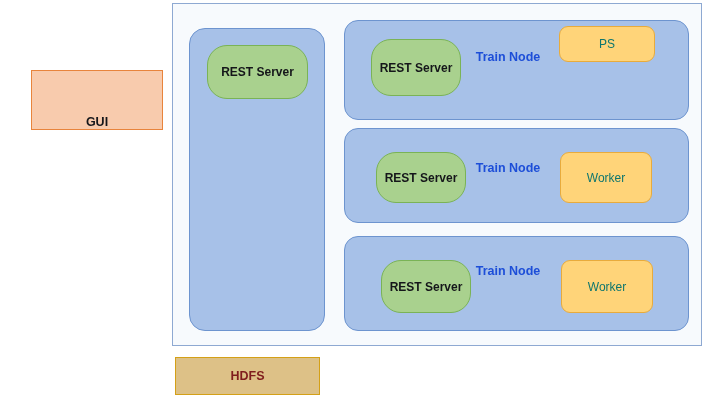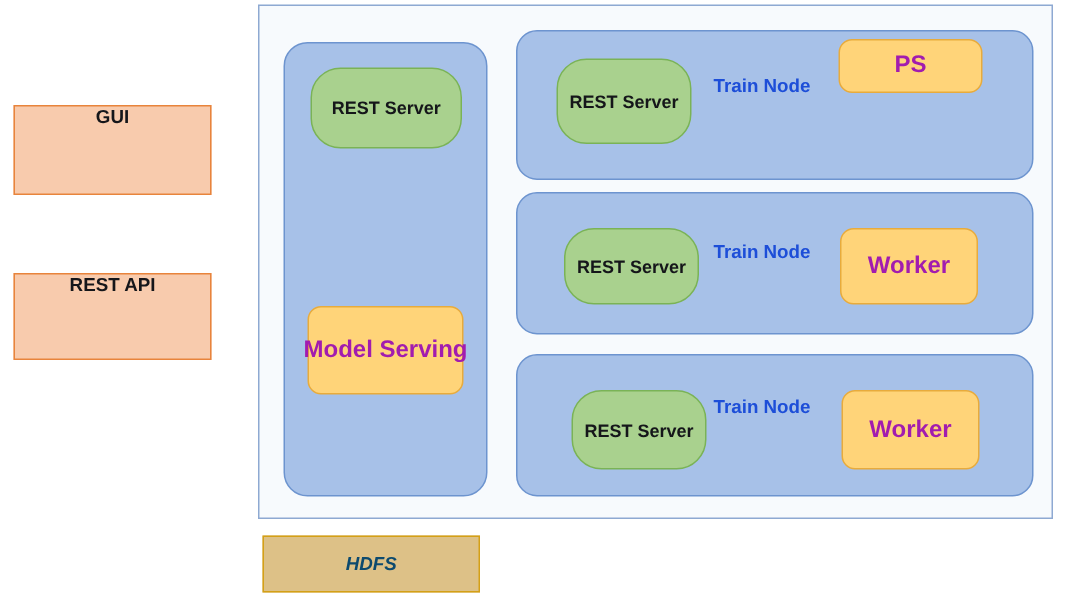--- a/index.html
+++ b/index.html
@@ -15,22 +15,23 @@
     font-family: "Liberation Sans", sans-serif;
     overflow: hidden;
   }
 
   
   .salmon-box {
     position: absolute;
     background: #f8cbad;
     border: 1.4px solid #e8843c;
     display: flex;
-    align-items: flex-start;
+    align-items: flex-end;
     justify-content: center;
+    margin-left: 22px;
   }
   .salmon-box > span {
     color: #15161a;
     font-size: 12.5px;
     font-weight: 600;
   }
 
   
   .outer-panel {
     position: absolute;
@@ -78,69 +79,62 @@
   .amber-box {
     position: absolute;
     background: #ffd479;
     border: 1.1px solid #e8ab3c;
     border-radius: 9px;
     display: flex;
     align-items: center;
     justify-content: center;
   }
   .amber-box > span {
-    color: #a21caf;
-    font-size: 16px;
-    font-weight: 700;
+    color: #0f766e;
+    font-size: 12px;
+    font-weight: 400;
     white-space: nowrap;
   }
 
   
   .tan-box {
     position: absolute;
     background: #ddc187;
     border: 1.4px solid #d4a017;
     display: flex;
     align-items: center;
     justify-content: center;
   }
   .tan-box > span {
-    color: #0c4a6e;
+    color: #7f1d1d;
     font-size: 12.5px;
     font-weight: 600;
-    font-style: italic;
   }
 </style>
 </head>
 <body>
 
 <div id="canvas">
 
   <div class="salmon-box" style="left:9px; top:70px; width:130px; height:58px;">
     <span>GUI</span>
   </div>
 
-  <div class="salmon-box" style="left:9px; top:182px; width:130px; height:56px;">
-    <span>REST API</span>
-  </div>
 
   <div class="outer-panel" style="left:172px; top:3px; width:528px; height:341px;">
   </div>
 
   <div class="blue-panel tall" style="left:189px; top:28px; width:134px; height:301px;">
   </div>
 
 
   <div class="green-box" style="left:207px; top:45px; width:99px; height:52px;">
     <span>REST Server</span>
   </div>
 
-  <div class="amber-box" style="left:205px; top:204px; width:102px; height:57px;">
-    <span>Model Serving</span>
-  </div>
 
   <div class="blue-panel" style="left:344px; top:20px; width:343px; height:98px;">
   </div>
 
   <div class="panel-title" style="left:455px; top:50px; width:106px;">Train Node</div>
 
   <div class="green-box" style="left:371px; top:39px; width:88px; height:55px;">
     <span>REST Server</span>
   </div>
 

